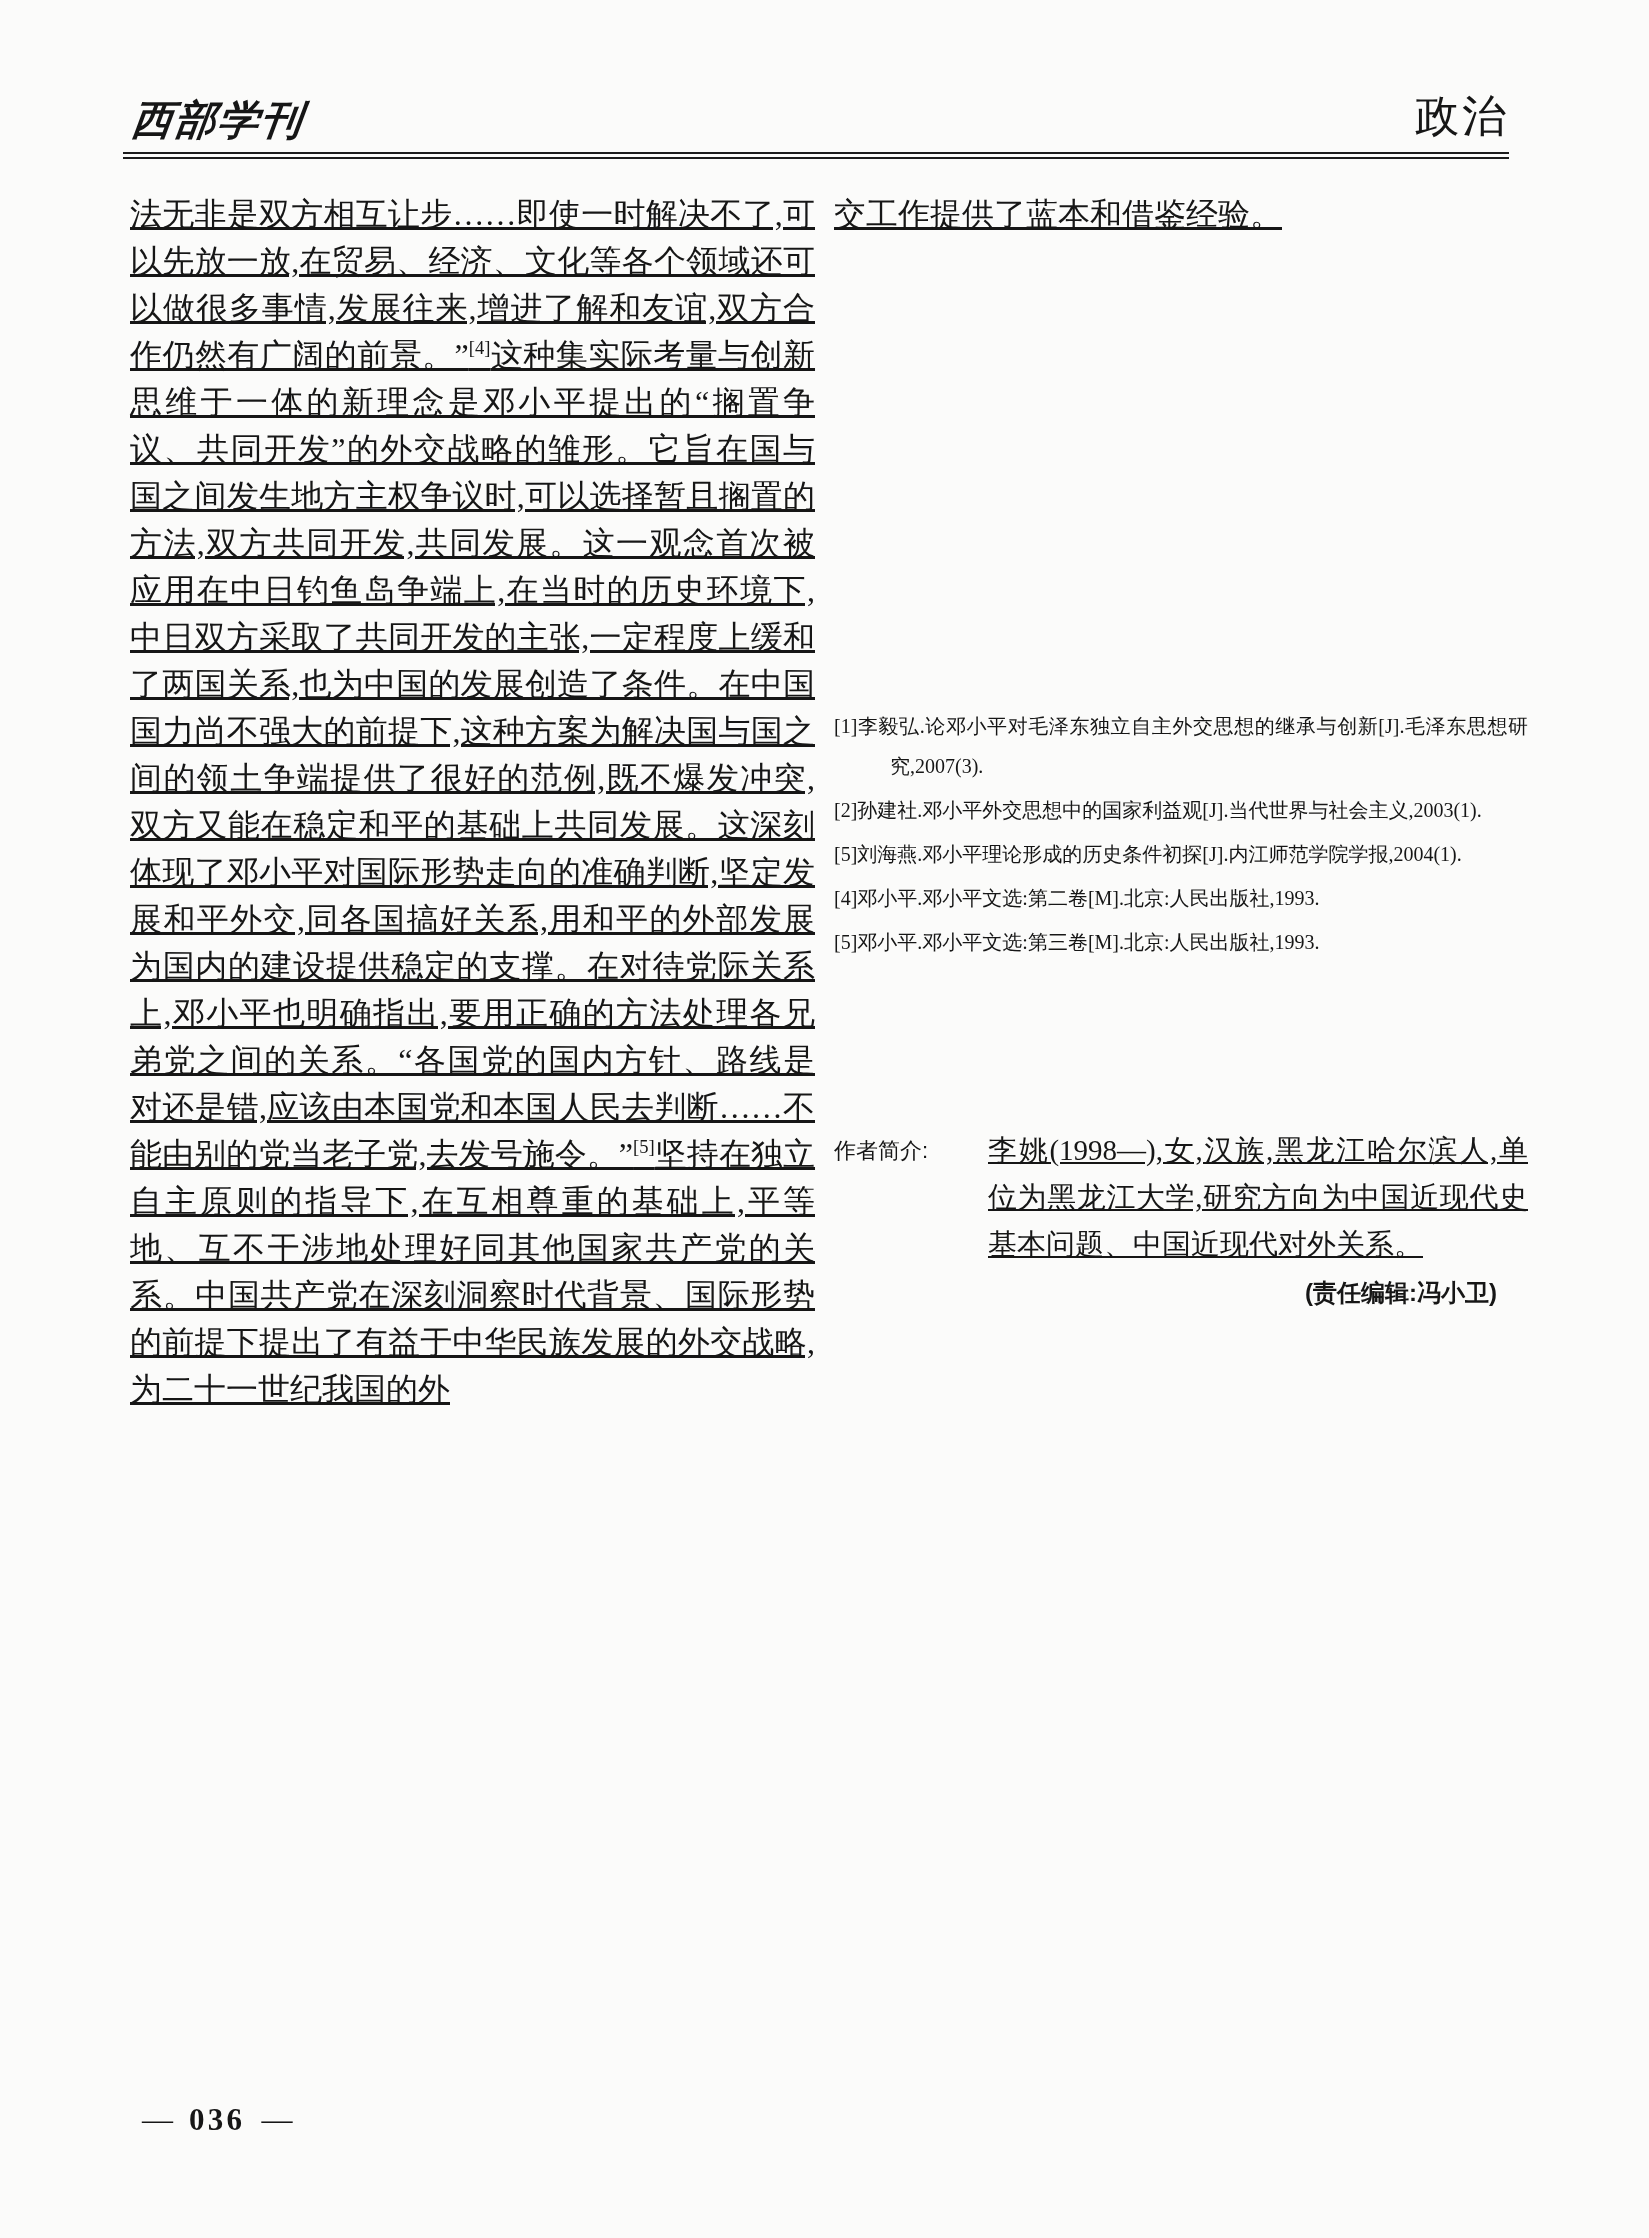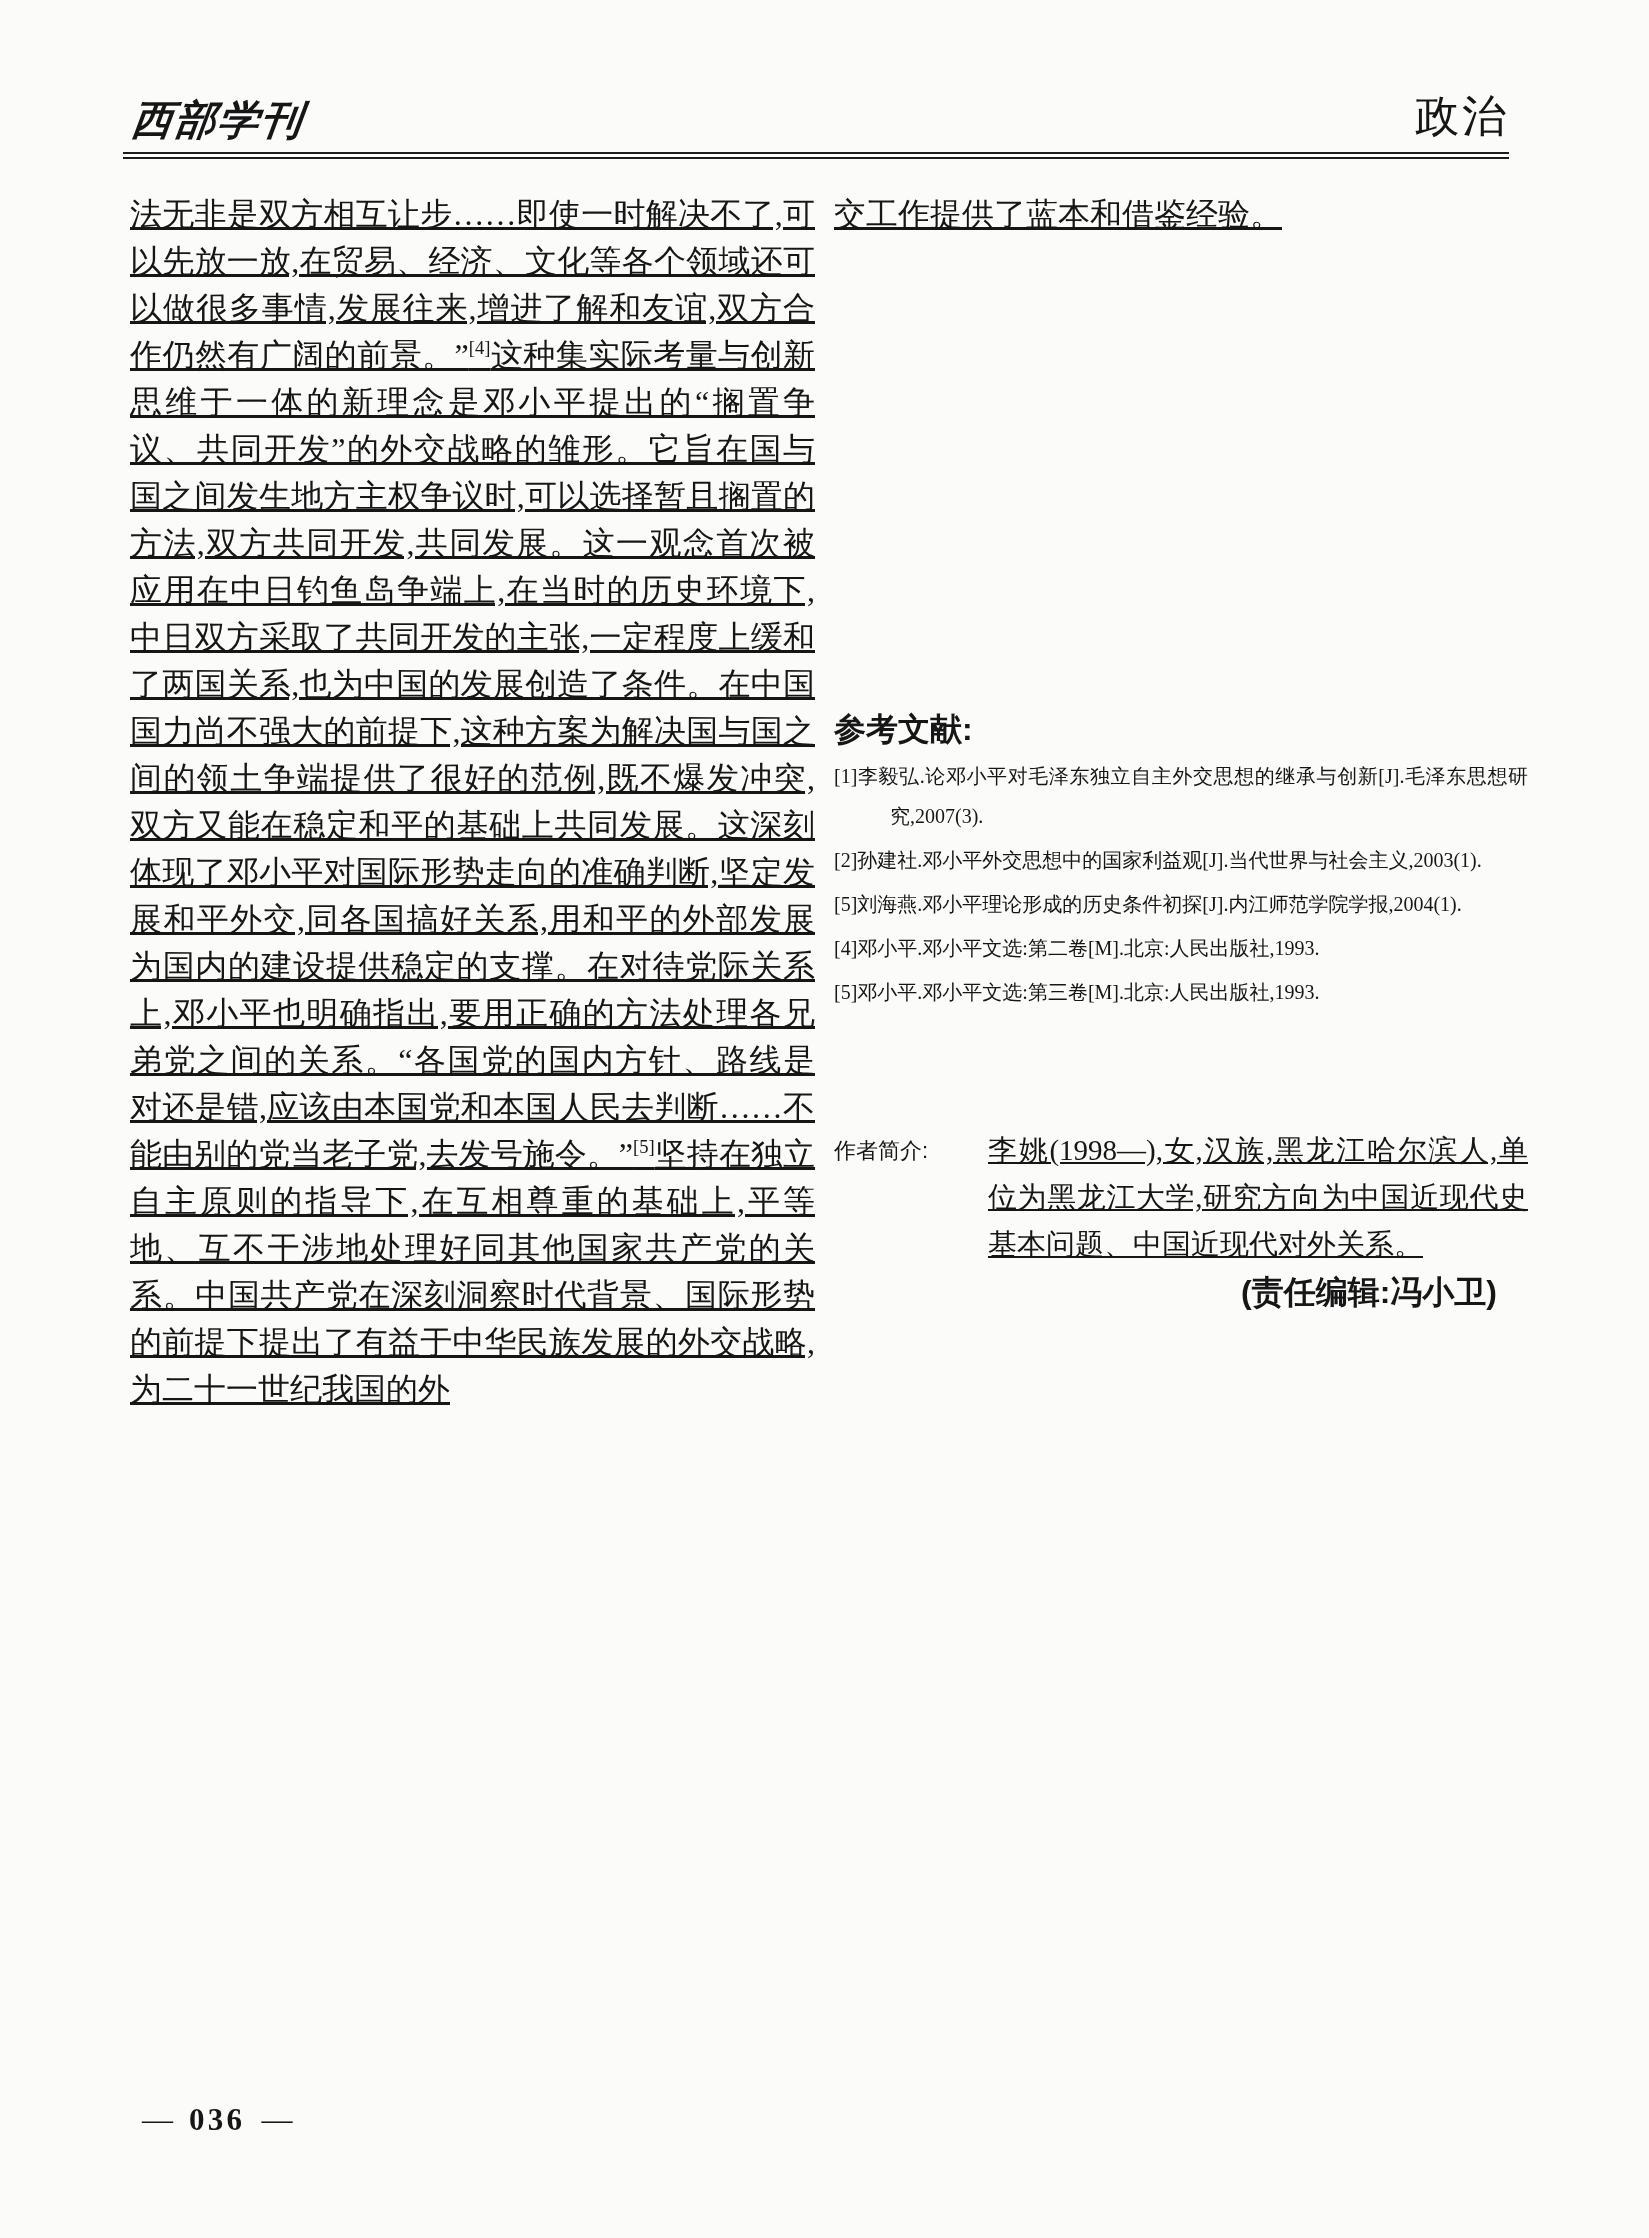--- a/index.html
+++ b/index.html
@@ -94,21 +94,21 @@
   .author-bio {
     width: 542px;
     font-size: 29px; line-height: 47px;
     text-align: justify;
     text-decoration: underline;
   }
   .editor-note {
     margin-top: 1.3px;
     font-family: "Liberation Sans", "DejaVu Sans", sans-serif;
     font-weight: bold;
-    font-size: 32px; line-height: 47px;
+    font-size: 24px; line-height: 47px;
     text-align: right; padding-right: 31px;
   }
 
   
   .footer {
     position: absolute; left: 142px; top: 2098px;
     display: flex; align-items: center; gap: 16px;
     font-size: 31px; line-height: 43px;
   }
   .footer .dash { font-weight: normal; }
@@ -125,21 +125,20 @@
 
 <div class="col-left">
   <p>法无非是双方相互让步……即使一时解决不了,可以先放一放,在贸易、经济、文化等各个领域还可以做很多事情,发展往来,增进了解和友谊,双方合作仍然有广阔的前景。”<sup class="cite">[4]</sup>这种集实际考量与创新思维于一体的新理念是邓小平提出的“搁置争议、共同开发”的外交战略的雏形。它旨在国与国之间发生地方主权争议时,可以选择暂且搁置的方法,双方共同开发,共同发展。这一观念首次被应用在中日钓鱼岛争端上,在当时的历史环境下,中日双方采取了共同开发的主张,一定程度上缓和了两国关系,也为中国的发展创造了条件。在中国国力尚不强大的前提下,这种方案为解决国与国之间的领土争端提供了很好的范例,既不爆发冲突,双方又能在稳定和平的基础上共同发展。这深刻体现了邓小平对国际形势走向的准确判断,坚定发展和平外交,同各国搞好关系,用和平的外部发展为国内的建设提供稳定的支撑。在对待党际关系上,邓小平也明确指出,要用正确的方法处理各兄弟党之间的关系。“各国党的国内方针、路线是对还是错,应该由本国党和本国人民去判断……不能由别的党当老子党,去发号施令。”<sup class="cite">[5]</sup>坚持在独立自主原则的指导下,在互相尊重的基础上,平等地、互不干涉地处理好同其他国家共产党的关系。中国共产党在深刻洞察时代背景、国际形势的前提下提出了有益于中华民族发展的外交战略,为二十一世纪我国的外</p>
 </div>
 
 <div class="col-right-body">
   <p>交工作提供了蓝本和借鉴经验。</p>
 </div>
 
 <div class="refs-block">
-  <div class="refs-heading">参考文献:</div>
   <div class="ref-item">[1]李毅弘.论邓小平对毛泽东独立自主外交思想的继承与创新[J].毛泽东思想研究,2007(3).</div>
   <div class="ref-item">[2]孙建社.邓小平外交思想中的国家利益观[J].当代世界与社会主义,2003(1).</div>
   <div class="ref-item">[5]刘海燕.邓小平理论形成的历史条件初探[J].内江师范学院学报,2004(1).</div>
   <div class="ref-item">[4]邓小平.邓小平文选:第二卷[M].北京:人民出版社,1993.</div>
   <div class="ref-item">[5]邓小平.邓小平文选:第三卷[M].北京:人民出版社,1993.</div>
 </div>
 
 <div class="author-block">
   <div class="author-row">
     <div class="author-label">作者简介:</div>

